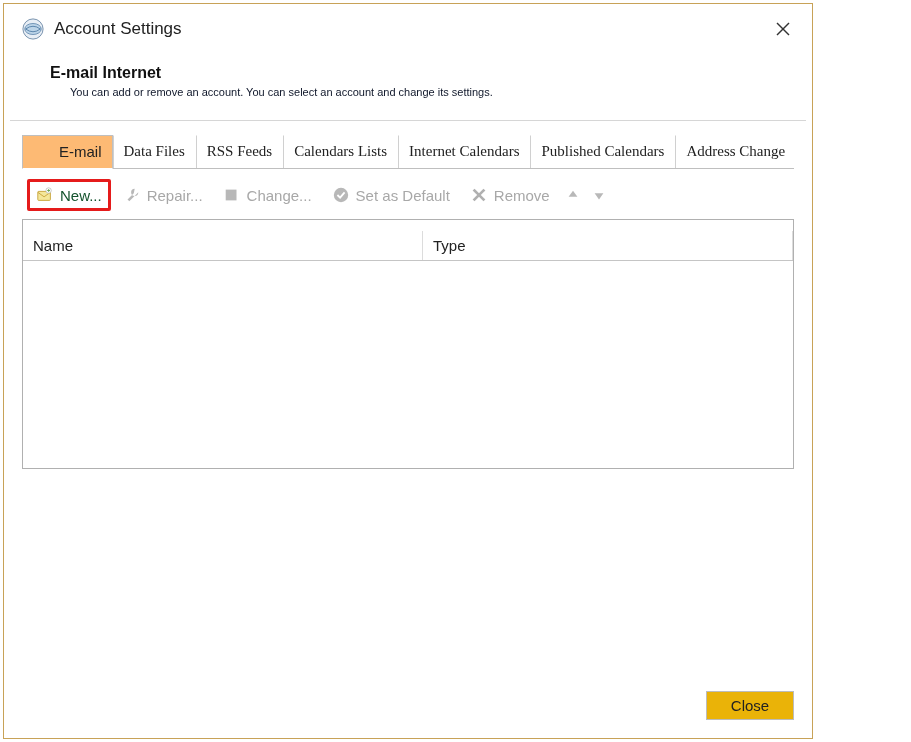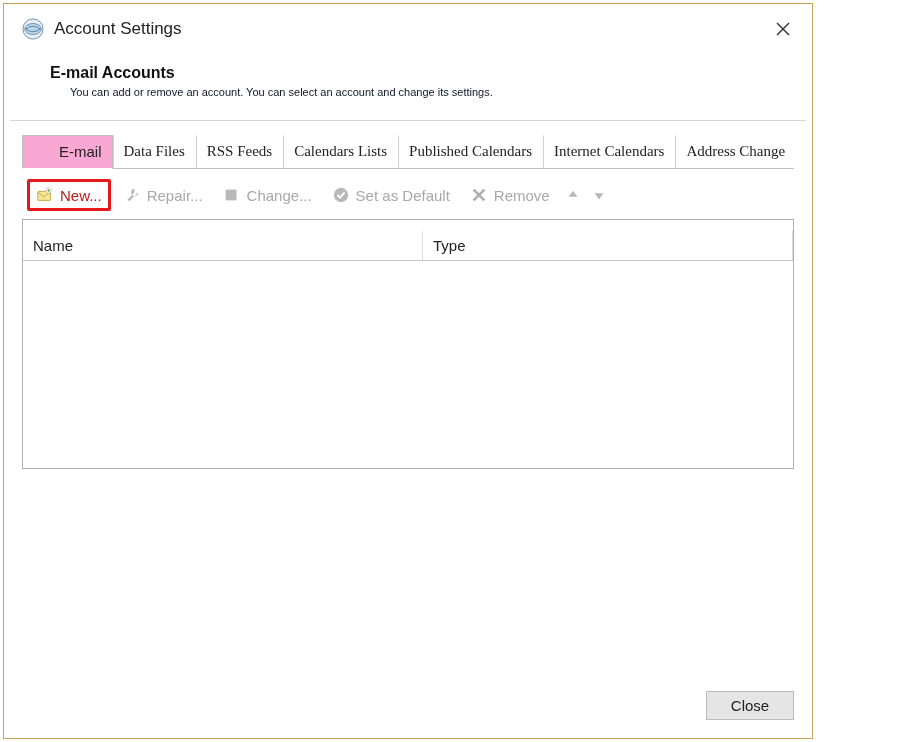--- a/index.html
+++ b/index.html
@@ -77,40 +77,40 @@
       position: relative;
       white-space: nowrap;
     }
     .tab + .tab {
       border-left: 1px solid #d0d0d0;
       font-family: Liberation Serif, serif;
     }
     .tab.active {
       border: 1px solid #bfbfbf;
       border-bottom: 1px solid #fff;
-      background: #f9a8d4;
+      background: #fdba74;
       margin-bottom: -1px;
       padding-left: 36px;
     }
     .toolbar {
       display: flex;
       align-items: center;
       padding: 10px 2px 8px 2px;
       gap: 4px;
     }
     .tb-btn {
       display: flex;
       align-items: center;
       gap: 6px;
       padding: 4px 8px;
       color: #a8a8a8;
       font-size: 15px;
       cursor: default;
     }
-    .tb-btn.enabled { color: #b91c1c; cursor: pointer; }
+    .tb-btn.enabled { color: #14532d; cursor: pointer; }
     .tb-icon { width: 18px; height: 18px; display: inline-flex; align-items: center; justify-content: center; }
     .highlight-box {
       border: 3px solid #e51b1b;
       border-radius: 2px;
       padding: 4px 6px;
       display: flex;
       align-items: center;
       gap: 6px;
       margin-left: 3px;
     }
@@ -135,21 +135,21 @@
     .col-type { flex: 1; border-right: none; }
     .footer {
       margin-top: auto;
       display: flex;
       justify-content: flex-end;
       padding: 12px 18px 18px 18px;
     }
     .btn-close {
       min-width: 88px;
       padding: 5px 18px;
-      background: #e5e5e5;
+      background: #eab308;
       border: 1px solid #bcbcbc;
       font-size: 15px;
       color: #222;
       cursor: pointer;
       text-align: center;
     }
     .arrow-btn {
       width: 22px; height: 22px;
       display: inline-flex; align-items: center; justify-content: center;
       color: #b8b8b8;
@@ -171,34 +171,34 @@
     <span class="title-text">Account Settings</span>
     <span class="close-x">
       <svg viewBox="0 0 16 16" width="16" height="16">
         <line x1="2" y1="2" x2="14" y2="14" stroke="#333" stroke-width="1.4"></line>
         <line x1="14" y1="2" x2="2" y2="14" stroke="#333" stroke-width="1.4"></line>
       </svg>
     </span>
   </div>
 
   <div class="header-block">
-    <div class="header-title">E-mail Accounts</div>
+    <div class="header-title">E-mail Internet</div>
     <div class="header-desc">You can add or remove an account. You can select an account and change its settings.</div>
   </div>
 
   <div class="divider"></div>
 
   <div class="tabs-area">
     <div class="tabs">
       <div class="tab active">E-mail</div>
       <div class="tab">Data Files</div>
       <div class="tab">RSS Feeds</div>
       <div class="tab">Calendars Lists</div>
+      <div class="tab">Internet Calendars</div>
       <div class="tab">Published Calendars</div>
-      <div class="tab">Internet Calendars</div>
       <div class="tab">Address Change</div>
     </div>
 
     <div class="toolbar">
       <div class="highlight-box tb-btn enabled">
         <span class="tb-icon">
           <svg viewBox="0 0 20 20" width="18" height="18">
             <rect x="2" y="6" width="14" height="10" rx="1" fill="#f4e79a" stroke="#c6a338" stroke-width="1"></rect>
             <path d="M2 7 L9 12 L16 7" fill="none" stroke="#c6a338" stroke-width="1"></path>
             <circle cx="14" cy="5" r="3" fill="#fff" stroke="#b8b8b8" stroke-width="0.8"></circle>

